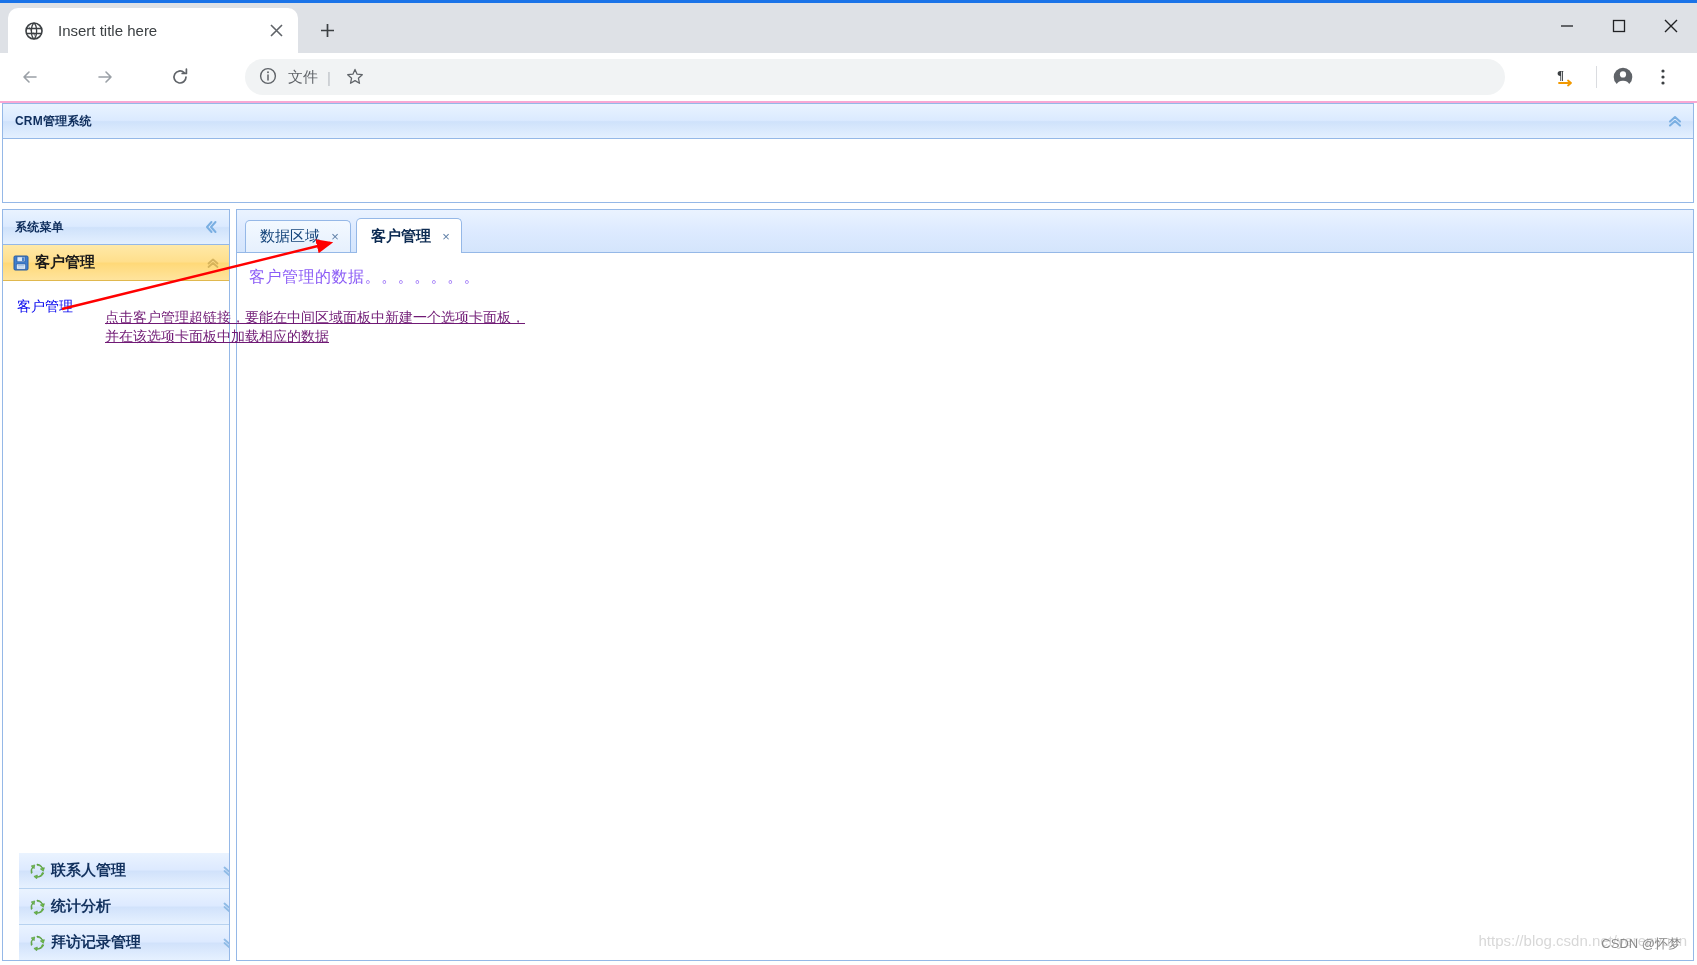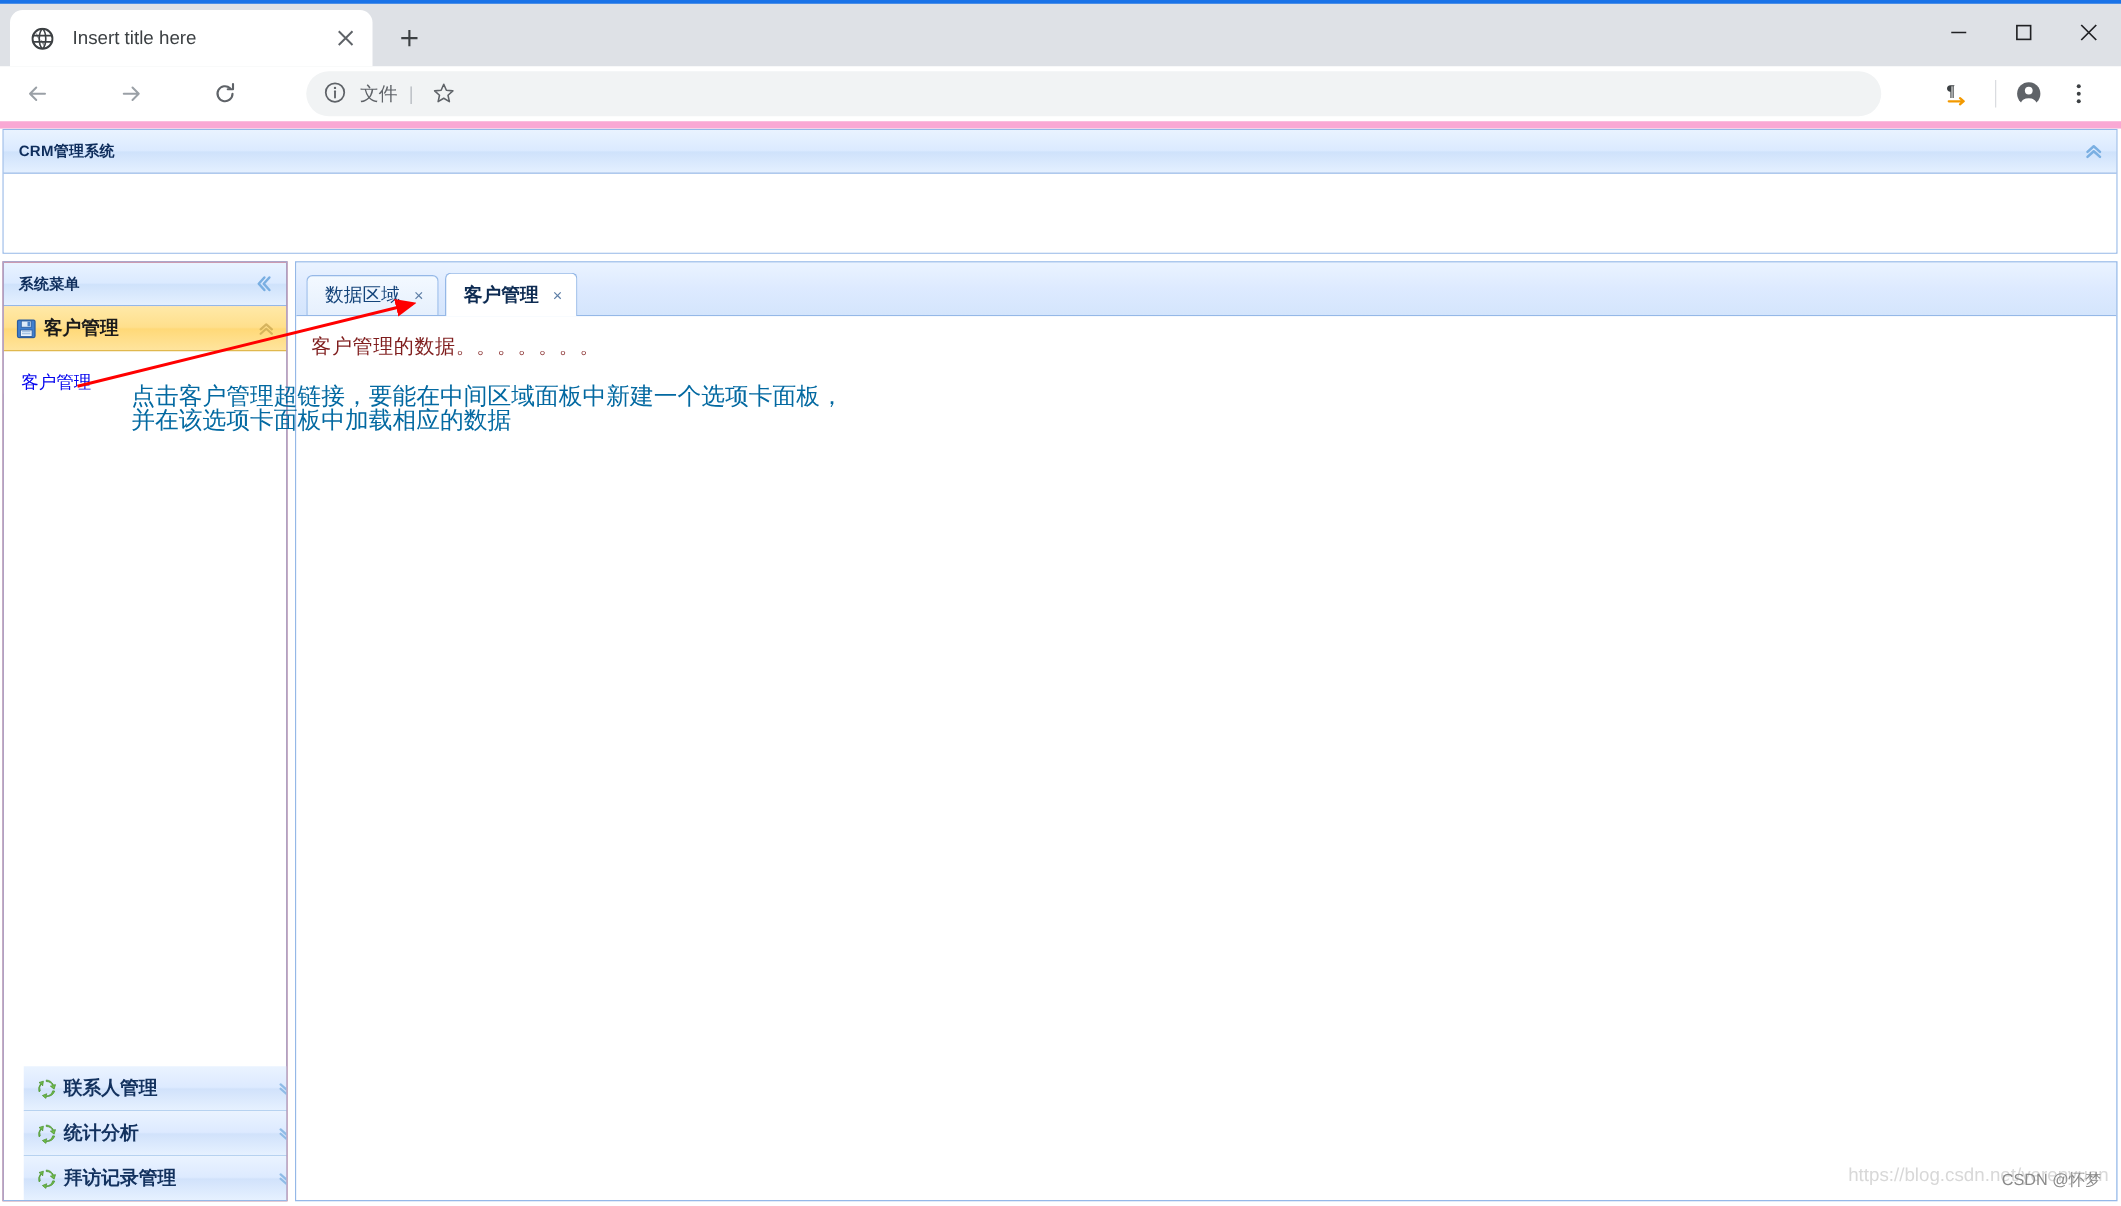--- a/index.html
+++ b/index.html
@@ -61,21 +61,21 @@
     width: 52px; height: 45px;
     display: flex; align-items: center; justify-content: center;
     color: #202124;
   }
 
   .toolbar {
     height: 50px;
     background: #ffffff;
     display: flex; align-items: center;
     padding: 0 12px;
-    border-bottom: 6px solid #f9a8d4;
+    border-bottom: 2px solid #f9a8d4;
     gap: 35px;
   }
   .tb-btn {
     width: 36px; height: 36px;
     display: flex; align-items: center; justify-content: center;
     color: #5f6368; flex: 0 0 36px;
     margin-right: 4px;
   }
   .omnibox {
     flex: 1 1 auto;
@@ -212,31 +212,32 @@
     display: flex; align-items: center; justify-content: center;
     font-size: 13px; color: #5d7ea6; line-height: 1;
   }
   .tabs-panel {
     background: #ffffff;
     height: 708px;
     position: relative;
     padding: 14px 0 0 12px;
   }
   .panel-text {
-    font-size: 16px; color: #7f1d1d;
+    font-size: 16px; color: #8b5cf6;
     letter-spacing: .5px;
   }
 
   
   .annot {
     position: absolute;
-    color: #0369a1;
-    font-size: 19px;
+    color: #701a75;
+    font-size: 14px;
     line-height: 19px;
     white-space: nowrap;
+    text-decoration: underline;
   }
   .annot-arrow { position: absolute; left: 0; top: 0; pointer-events: none; }
 
   .watermark {
     position: absolute;
     right: 6px; bottom: 12px;
     font-size: 15px;
     color: #d8d8d8;
     white-space: nowrap;
   }

